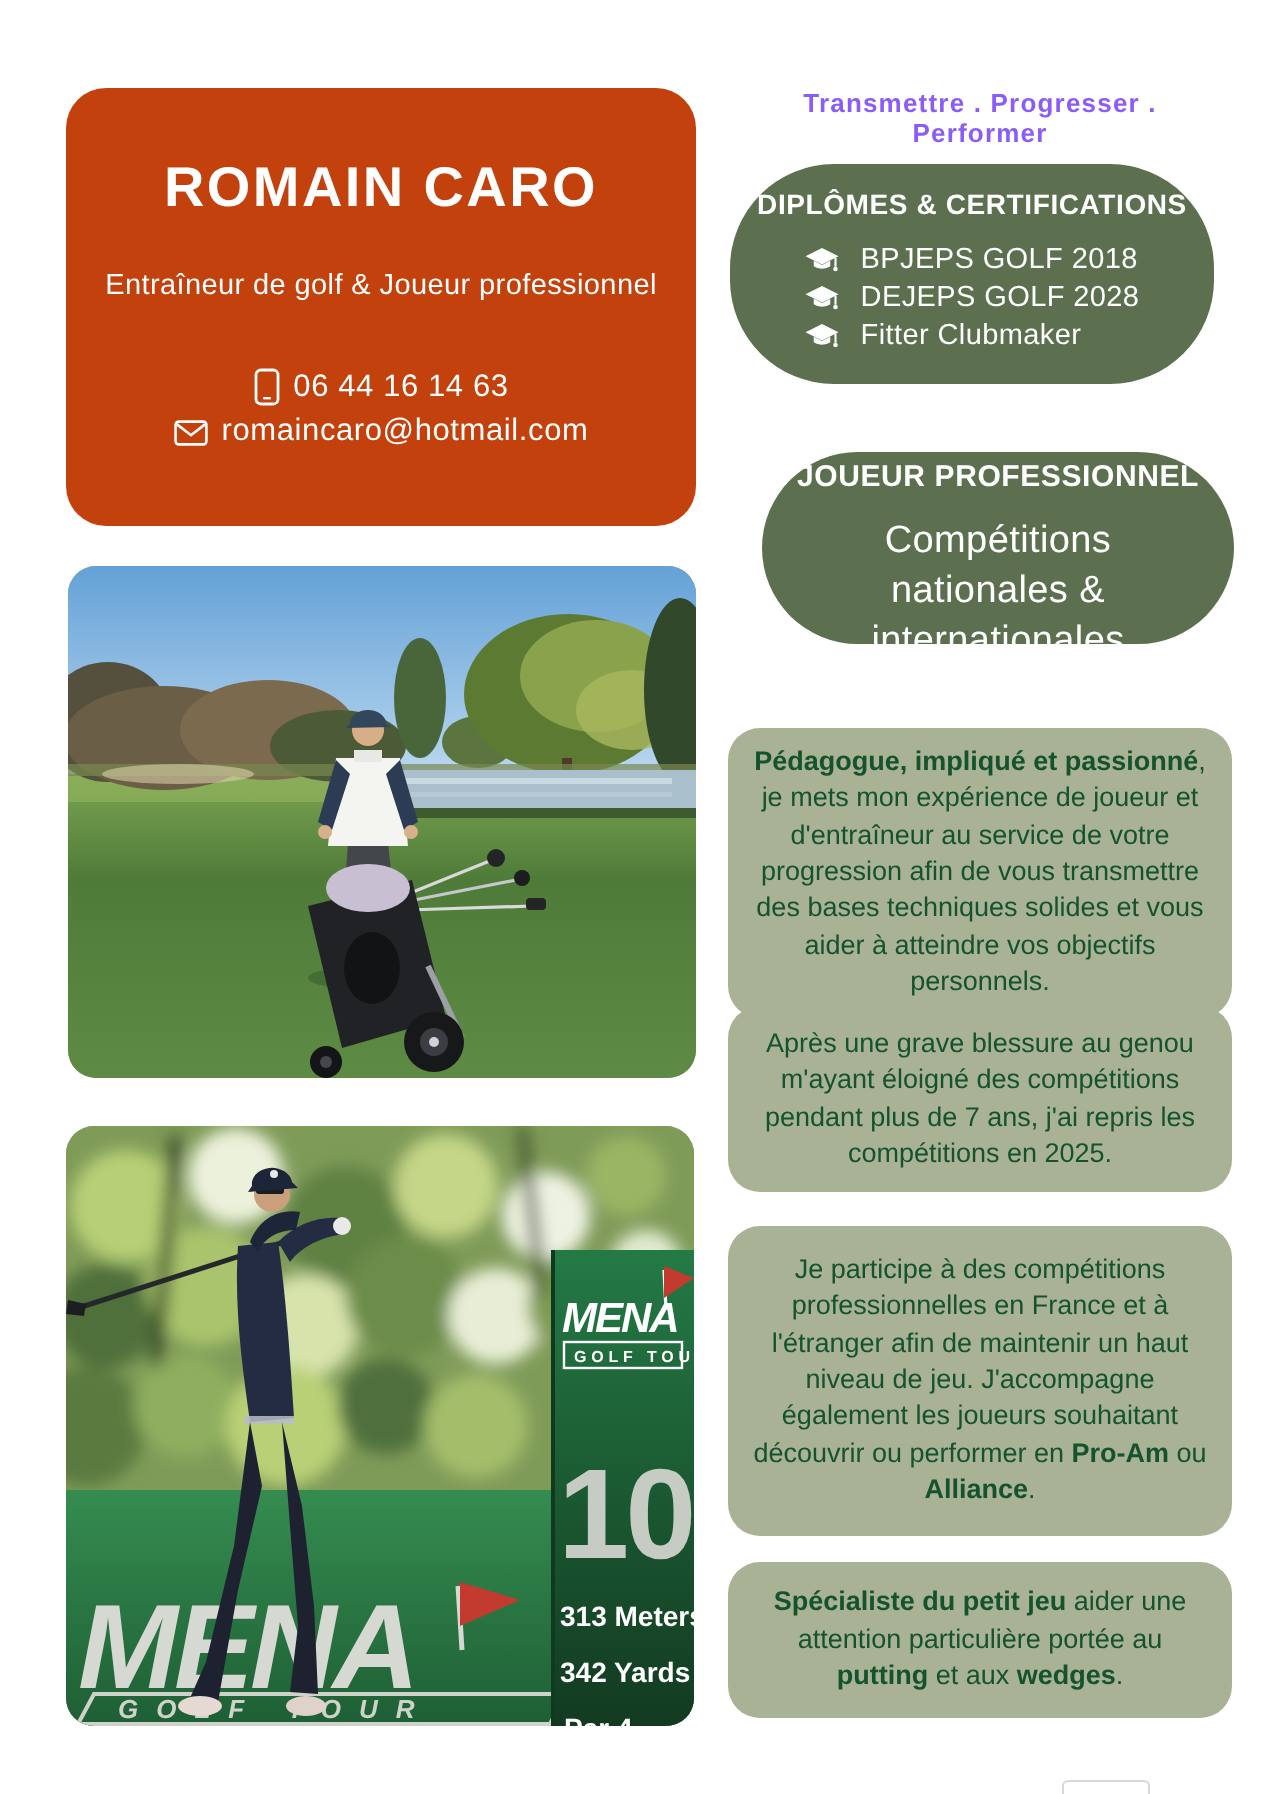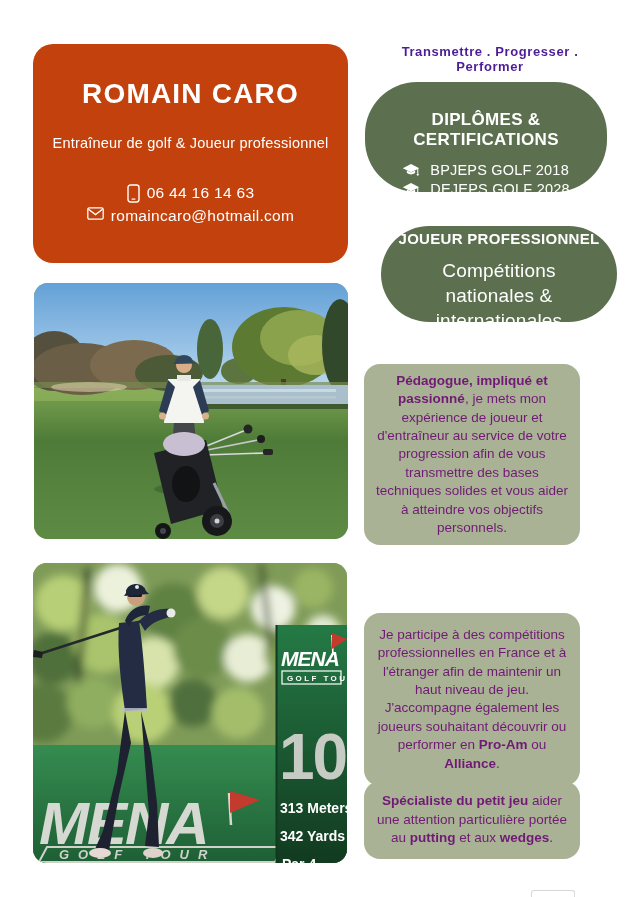--- a/index.html
+++ b/index.html
@@ -8,41 +8,41 @@
     font-family:"Liberation Sans","DejaVu Sans",sans-serif;
   }
   
   .profile-card{
     position:absolute;left:33px;top:44px;width:315px;height:219px;
     background:#c2410c;border-radius:20px;color:#ffffff;text-align:center;
   }
   .profile-name{margin-top:34px;font-size:28px;font-weight:bold;letter-spacing:1.2px;}
   .profile-subtitle{margin-top:25px;font-size:14.5px;letter-spacing:.2px;white-space:nowrap;}
   .contact-block{margin-top:33px;display:flex;flex-direction:column;gap:4px;align-items:center;}
-  .contact-line{display:flex;align-items:flex-start;gap:7px;font-size:15.5px;letter-spacing:.3px;}
+  .contact-line{display:flex;align-items:center;gap:7px;font-size:15.5px;letter-spacing:.3px;}
   .contact-line svg{display:block;}
   
   .tagline{
     position:absolute;left:366px;top:44px;width:248px;text-align:center;
-    color:#4c1d95;font-size:13px;font-weight:bold;letter-spacing:.6px;
+    color:#8b5cf6;font-size:13px;font-weight:bold;letter-spacing:.6px;
   }
   
   .dark-block{position:absolute;background:#5c7050;color:#ffffff;text-align:center;}
   .diplomas-block{left:365px;top:82px;width:242px;height:110px;border-radius:52px;}
-  .block-title{margin-top:28px;font-size:17px;font-weight:bold;letter-spacing:.3px;}
+  .block-title{margin-top:12px;font-size:14px;font-weight:bold;letter-spacing:.3px;}
   .diploma-list{margin:12px auto 0;width:fit-content;display:flex;flex-direction:column;gap:3px;}
   .diploma-item{display:flex;align-items:center;gap:10px;font-size:14.5px;letter-spacing:.2px;}
   .diploma-item svg{display:block;flex:0 0 auto;}
   .pro-block{left:381px;top:226px;width:236px;height:96px;border-radius:48px;}
   .pro-title{margin-top:4px;font-size:15px;font-weight:bold;letter-spacing:.3px;}
   .pro-body{margin:11px auto 0;width:196px;font-size:19px;line-height:1.32;letter-spacing:.2px;}
   
   .para-box{
-    position:absolute;left:364px;width:216px;background:#a9b295;border-radius:16px;
-    color:#701a75;font-size:13.5px;line-height:1.36;text-align:center;
+    position:absolute;left:364px;width:252px;background:#a9b295;border-radius:16px;
+    color:#14532d;font-size:13.5px;line-height:1.36;text-align:center;
     box-sizing:border-box;display:flex;align-items:center;
   }
   .para-box p{margin:0;width:100%;}
   .para-box .b{font-weight:bold;}
   .box1{top:364px;min-height:113px;padding:8px 11px;}
   .box2{top:503px;min-height:93px;padding:8px 12px;}
   .box3{top:613px;min-height:131px;padding:13px 10px;}
   .box4{top:781px;min-height:78px;padding:8px 12px;}
   
   .photo{position:absolute;border-radius:14px;overflow:hidden;background:#7f9b58;}
@@ -285,20 +285,23 @@
         <ellipse cx="67" cy="290" rx="11" ry="5" fill="#e6d8d2"></ellipse>
         <ellipse cx="120" cy="290" rx="10" ry="5" fill="#ded2ca"></ellipse>
       </g>
     </svg>
   </div>
 
   <div class="para-box box1">
     <p><span class="b">Pédagogue, impliqué et passionné</span><span>, je mets mon expérience de joueur et d'entraîneur au service de votre progression afin de vous transmettre des bases techniques solides et vous aider à atteindre vos objectifs personnels.</span></p>
   </div>
 
+  <div class="para-box box2">
+    <p>Après une grave blessure au genou m'ayant éloigné des compétitions pendant plus de 7 ans, j'ai repris les compétitions en 2025.</p>
+  </div>
 
   <div class="para-box box3">
     <p><span>Je participe à des compétitions professionnelles en France et à l'étranger afin de maintenir un haut niveau de jeu. J'accompagne également les joueurs souhaitant découvrir ou performer en </span><span class="b">Pro-Am</span><span> ou </span><span class="b">Alliance</span><span>.</span></p>
   </div>
 
   <div class="para-box box4">
     <p><span class="b">Spécialiste du petit jeu</span><span> aider une attention particulière portée au </span><span class="b">putting</span><span> et aux </span><span class="b">wedges</span><span>.</span></p>
   </div>
 
   <div class="cutoff-mark"></div>

